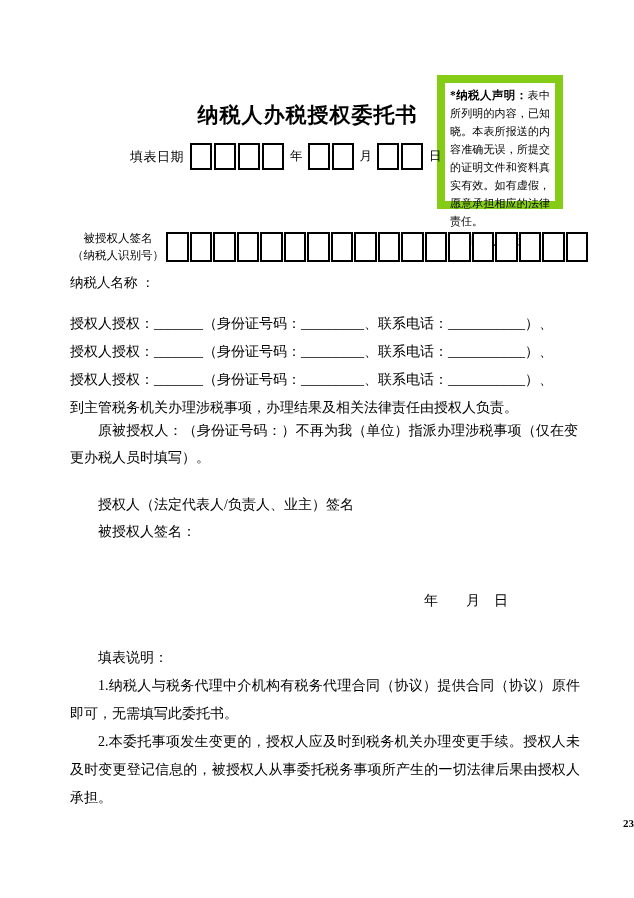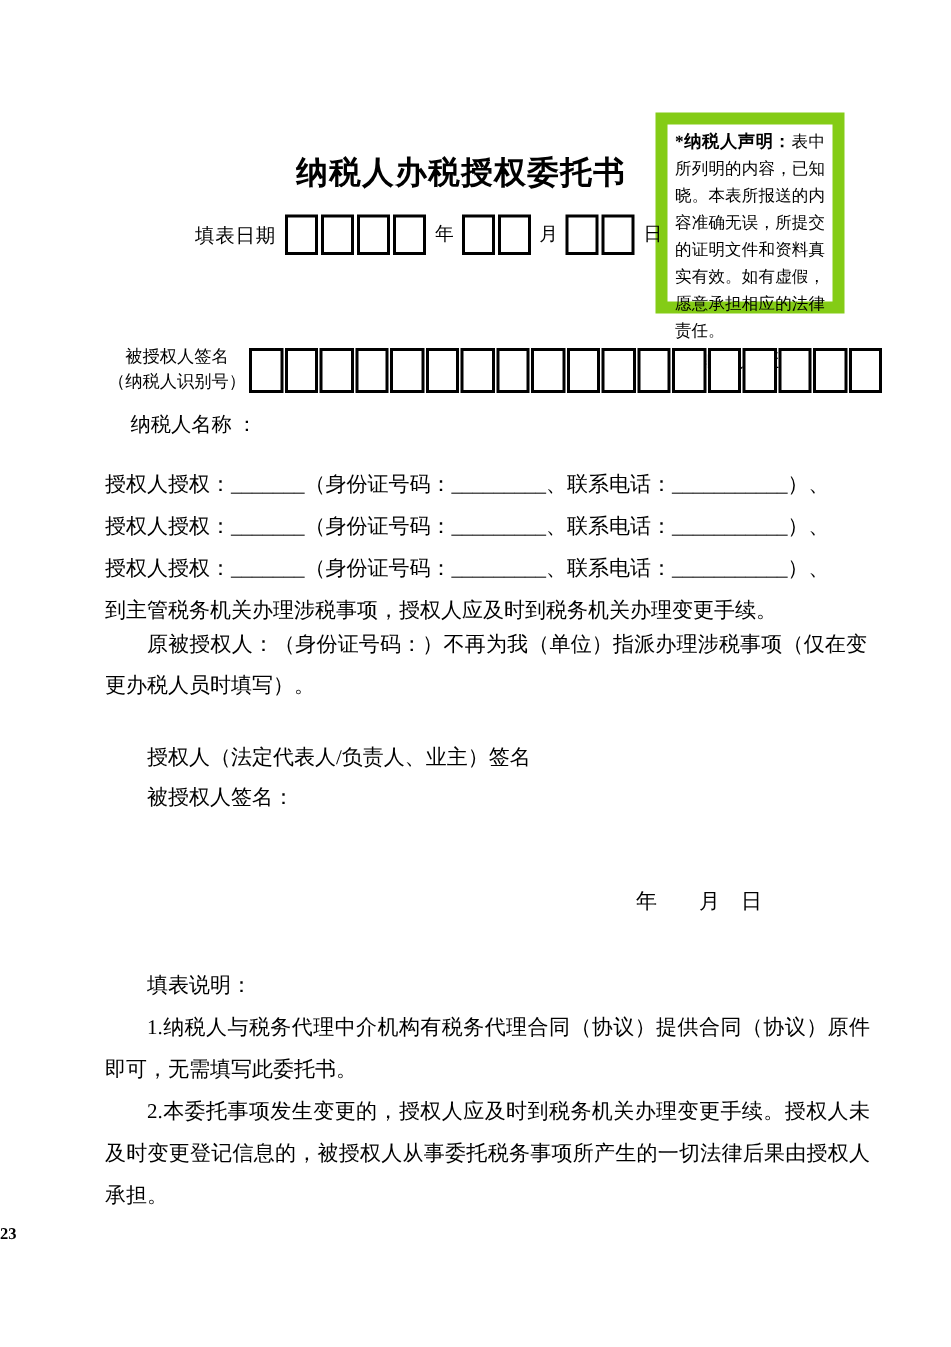--- a/index.html
+++ b/index.html
@@ -59,21 +59,21 @@
   }
   .code-label {
     width: 96px;
     text-align: center;
     font-size: 11.5px;
     line-height: 17px;
   }
   .code-boxes { display: flex; }
   .code-box { width: 22.5px; height: 30px; margin-right: 1px; }
 
-  .name-line { position: absolute; left: 87px; top: 274px; font-size: 13.5px; }
+  .name-line { position: absolute; left: 70px; top: 274px; font-size: 13.5px; }
 
   
   .auth-block {
     position: absolute;
     left: 70px; top: 310px; width: 512px;
     font-size: 14px; line-height: 28px;
   }
   .auth-line { white-space: nowrap; }
 
   
@@ -94,21 +94,21 @@
   .notes {
     position: absolute;
     left: 70px; top: 644px; width: 510px;
     font-size: 14px; line-height: 28px;
   }
   .notes p { margin: 0; text-indent: 28px; text-align: justify; }
 
   .page-num {
     position: absolute;
     left: 0; top: 817px; width: 634px;
-    text-align: left;
+    text-align: right;
     font-size: 11px;
     font-weight: bold;
   }
 </style>
 </head>
 <body>
 
 <div class="page">
 
   <div class="doc-title">纳税人办税授权委托书</div>
@@ -165,21 +165,21 @@
         <div class="box code-box"></div>
       </div>
   </div>
 
   <div class="name-line">纳税人名称 ：</div>
 
   <div class="auth-block">
     <div class="auth-line">授权人授权：_______（身份证号码：_________、联系电话：___________）、</div>
     <div class="auth-line">授权人授权：_______（身份证号码：_________、联系电话：___________）、</div>
     <div class="auth-line">授权人授权：_______（身份证号码：_________、联系电话：___________）、</div>
-    <div class="auth-closing">到主管税务机关办理涉税事项，授权人应及时到税务机关办理变更手续。</div>
+    <div class="auth-closing">到主管税务机关办理涉税事项，办理结果及相关法律责任由授权人负责。</div>
   </div>
 
   <div class="revocation">原被授权人：（身份证号码：）不再为我（单位）指派办理涉税事项（仅在变更办税人员时填写）。</div>
 
   <div class="sig-authorizer">授权人（法定代表人/负责人、业主）签名</div>
   <div class="sig-authorized">被授权人签名：</div>
   <div class="sig-date">年　　月　日</div>
 
   <div class="notes">
     <p class="note-title">填表说明：</p>

